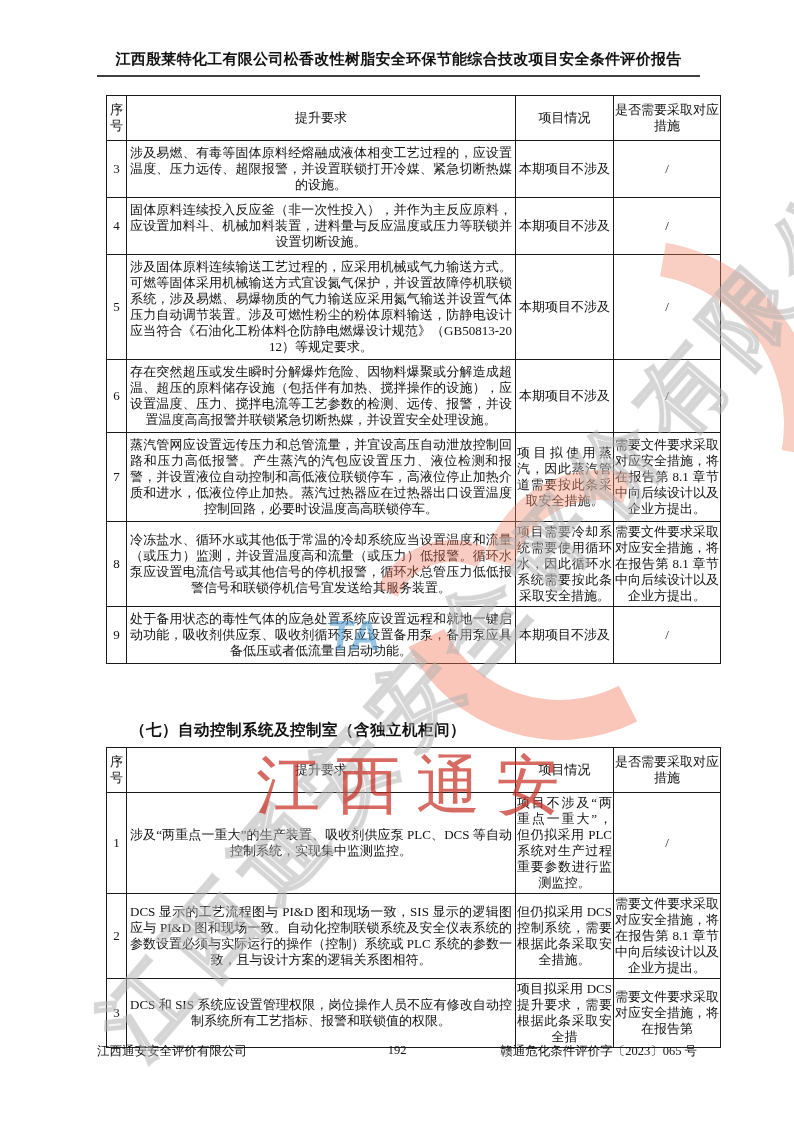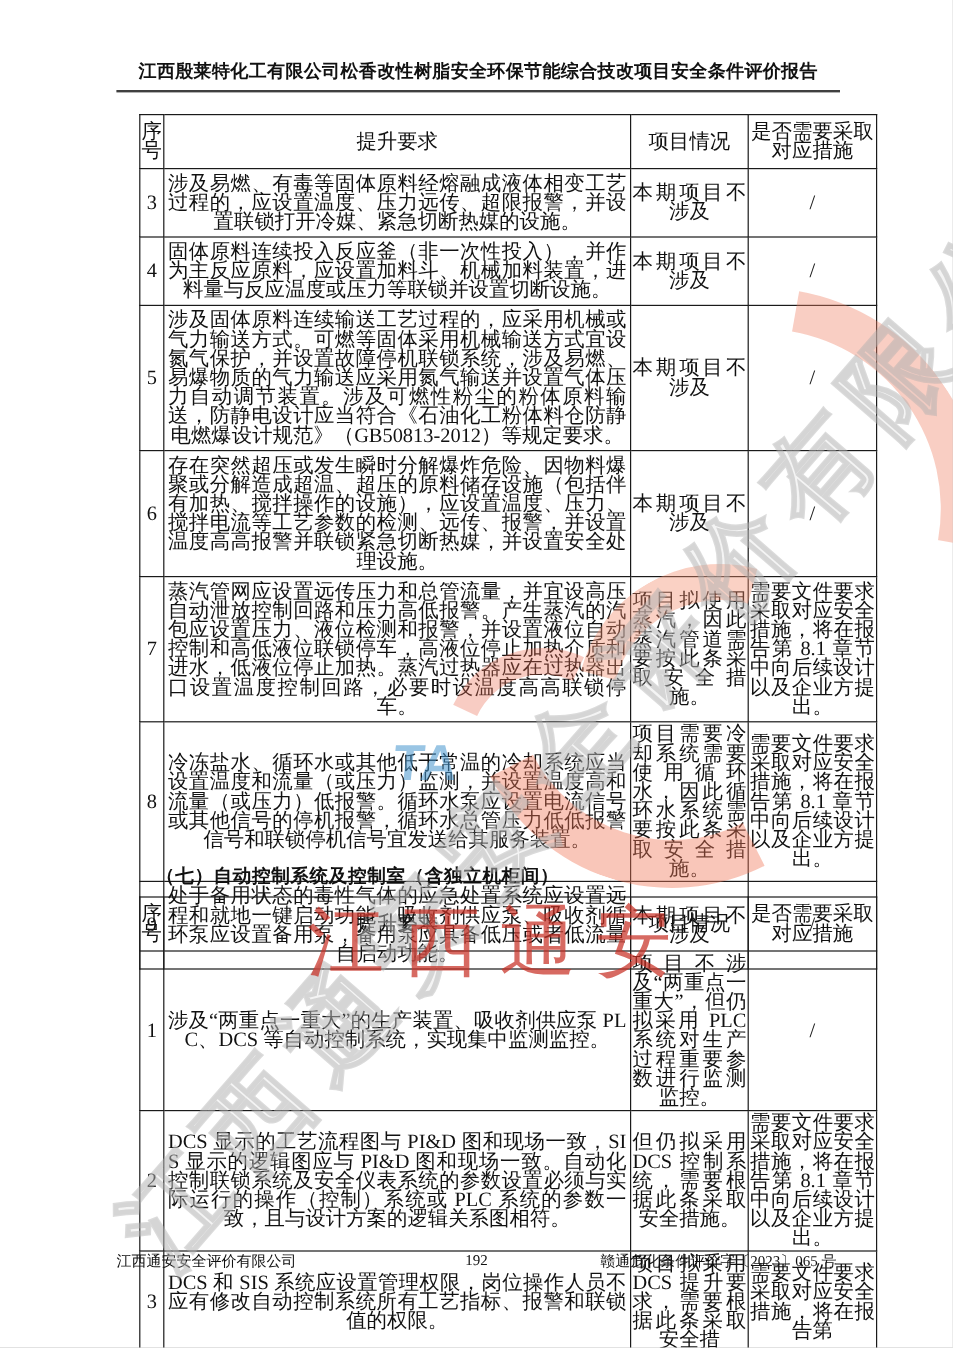--- a/index.html
+++ b/index.html
@@ -18,22 +18,22 @@
     position:absolute;top:50px;left:97px;width:603px;
     text-align:center;
     font-size:15px;font-weight:600;letter-spacing:.3px;
     padding-bottom:6px;
     border-bottom:2px solid #404040;
   }
   
   table.req-table{
     border-collapse:collapse;
     table-layout:fixed;
-    position:absolute;left:116px;width:614px;
-    font-size:17px;line-height:16px;
+    position:absolute;left:106px;width:614px;
+    font-size:13px;line-height:16px;
   }
   #table-upgrade{top:95px;}
   #table-control{top:747px;}
   .req-table td,.req-table th{
     border:1.2px solid #1a1a1a;
     vertical-align:middle;
     padding:2px 1px;
     font-weight:normal;
     word-break:break-all;
   }

